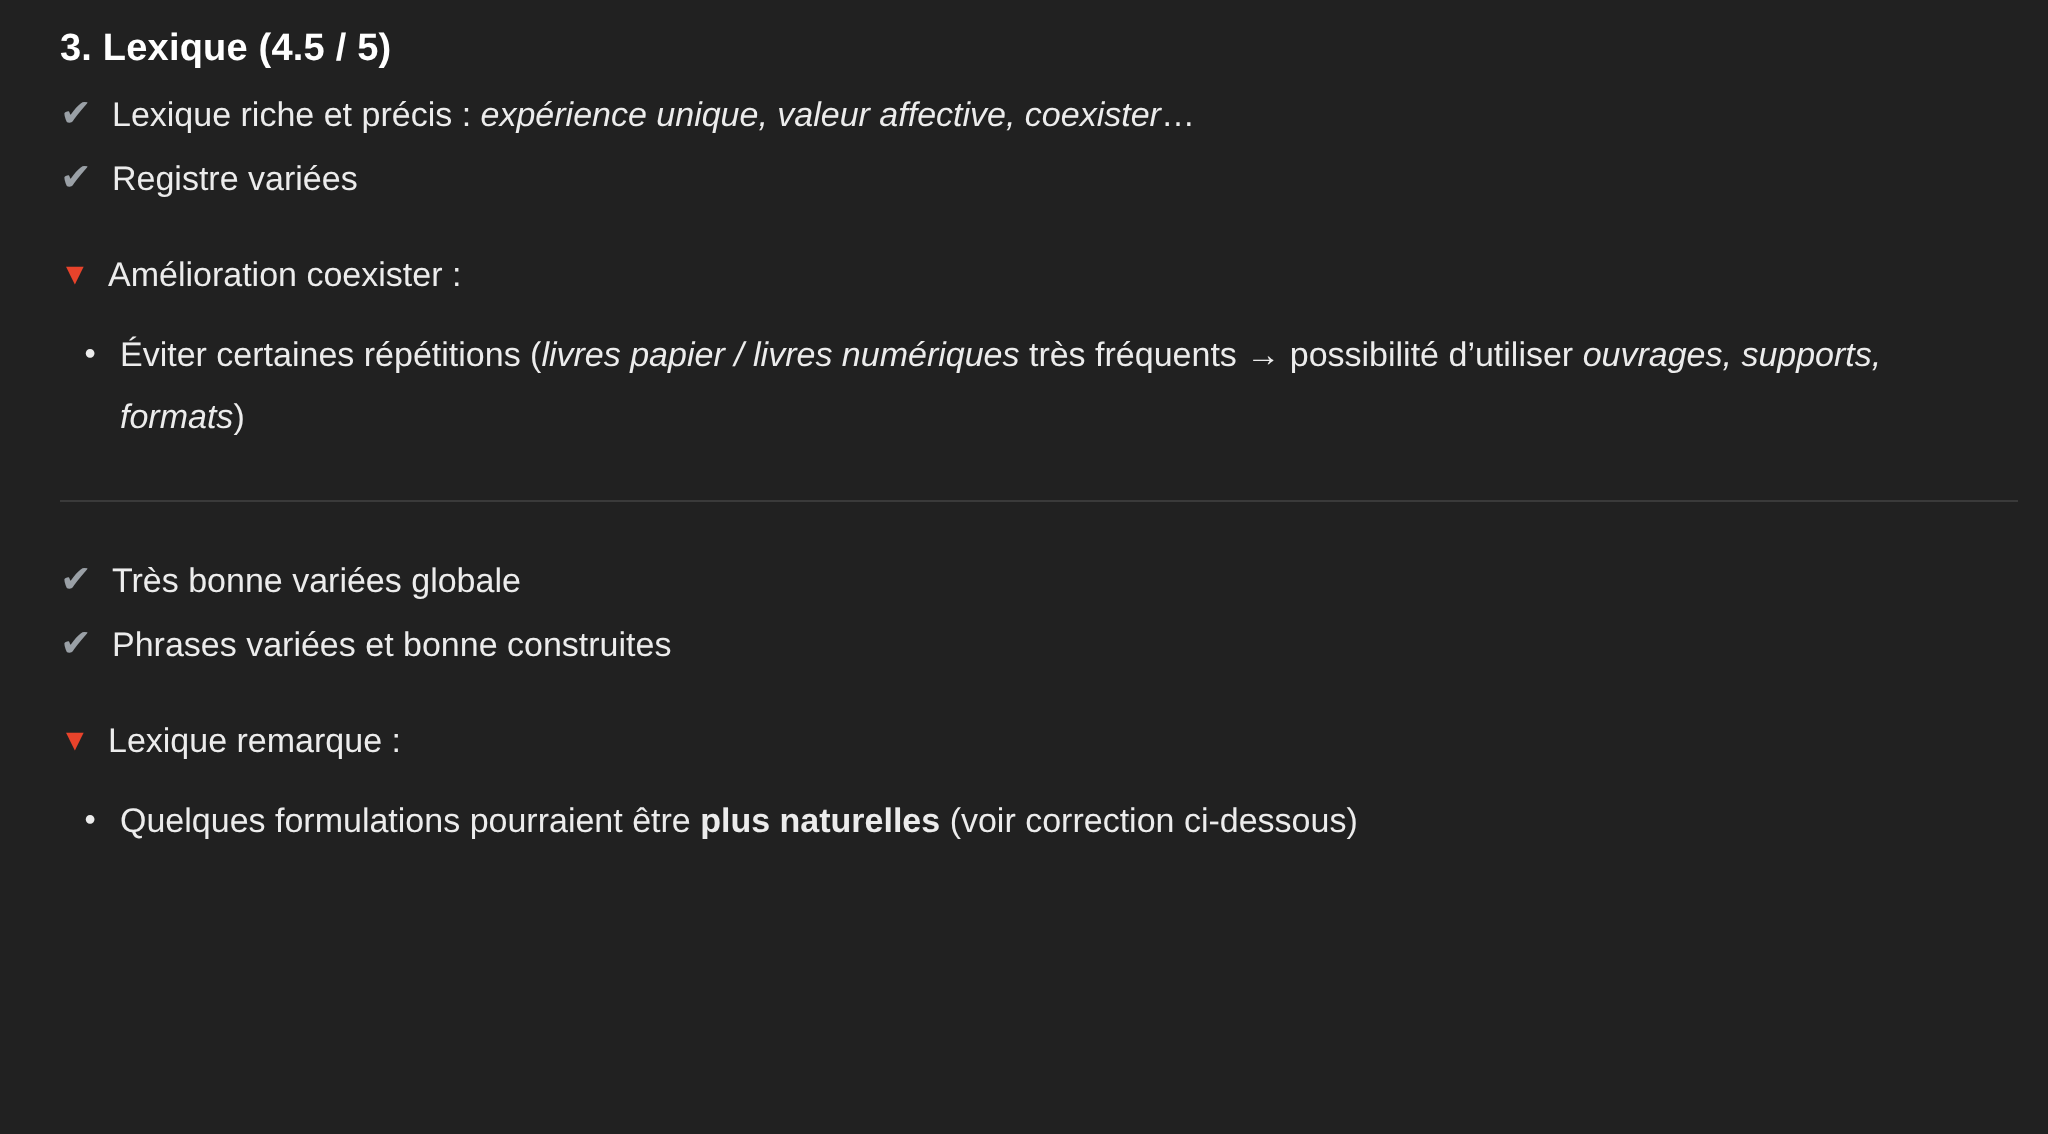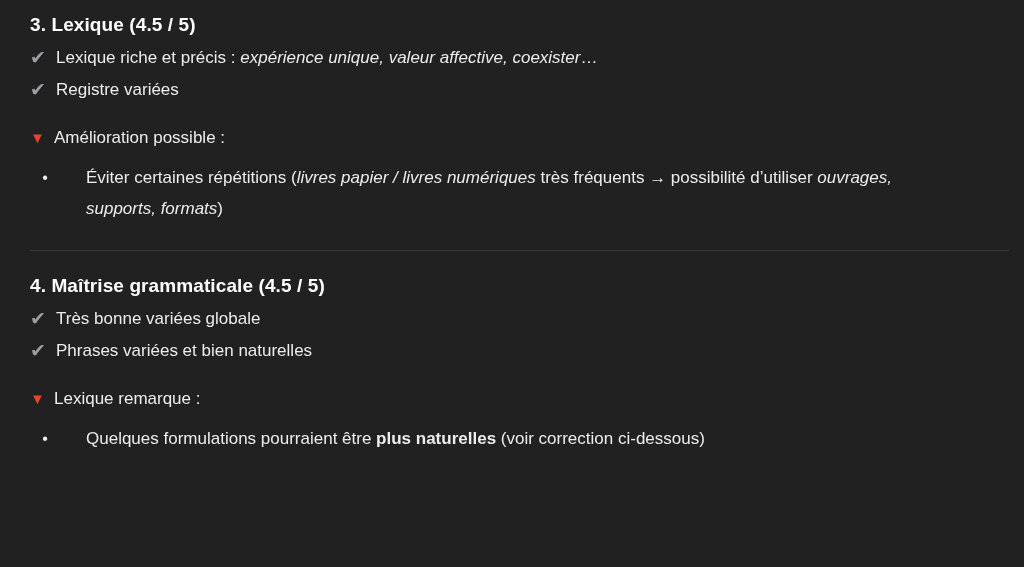--- a/index.html
+++ b/index.html
@@ -84,21 +84,21 @@
   }
   .bullet-dot {
     display: inline-block;
     width: 30px;
     min-width: 30px;
     text-align: center;
     font-size: 16px;
     line-height: 31px;
     color: #ececec;
   }
-  .bullet-text { flex: 1; padding-right: 60px; margin-left: 26px; }
+  .bullet-text { flex: 1; padding-right: 60px; }
 
   .divider {
     border: none;
     border-top: 1px solid #3a3a3a;
     margin: 26px 0 24px 0;
   }
 
   em { }
   strong { font-weight: bold; }
 </style>
@@ -116,44 +116,43 @@
         <span class="check-text">Lexique riche et précis : <em>expérience unique, valeur affective, coexister</em>…</span>
       </li>
       <li class="check-item">
         <span class="check-mark">✔</span>
         <span class="check-text">Registre variées</span>
       </li>
     </ul>
 
     <div class="note-row">
       <span class="tri-icon">▼</span>
-      <span class="note-text">Amélioration possible :</span>
+      <span class="note-text">Amélioration coexister :</span>
     </div>
 
     <ul class="bullet-list">
       <li class="bullet-item">
         <span class="bullet-dot">•</span>
         <span class="bullet-text">Éviter certaines répétitions (<em>livres papier / livres numériques</em> très fréquents → possibilité d’utiliser <em>ouvrages, supports, formats</em>)</span>
       </li>
     </ul>
   </section>
 
   <hr class="divider">
 
   <section class="section">
-    <h2 class="heading">4. Maîtrise grammaticale (4.5 / 5)</h2>
 
     <ul class="check-list">
       <li class="check-item">
         <span class="check-mark">✔</span>
         <span class="check-text">Très bonne variées globale</span>
       </li>
       <li class="check-item">
         <span class="check-mark">✔</span>
-        <span class="check-text">Phrases variées et bien naturelles</span>
+        <span class="check-text">Phrases variées et bonne construites</span>
       </li>
     </ul>
 
     <div class="note-row">
       <span class="tri-icon">▼</span>
       <span class="note-text">Lexique remarque :</span>
     </div>
 
     <ul class="bullet-list">
       <li class="bullet-item">

